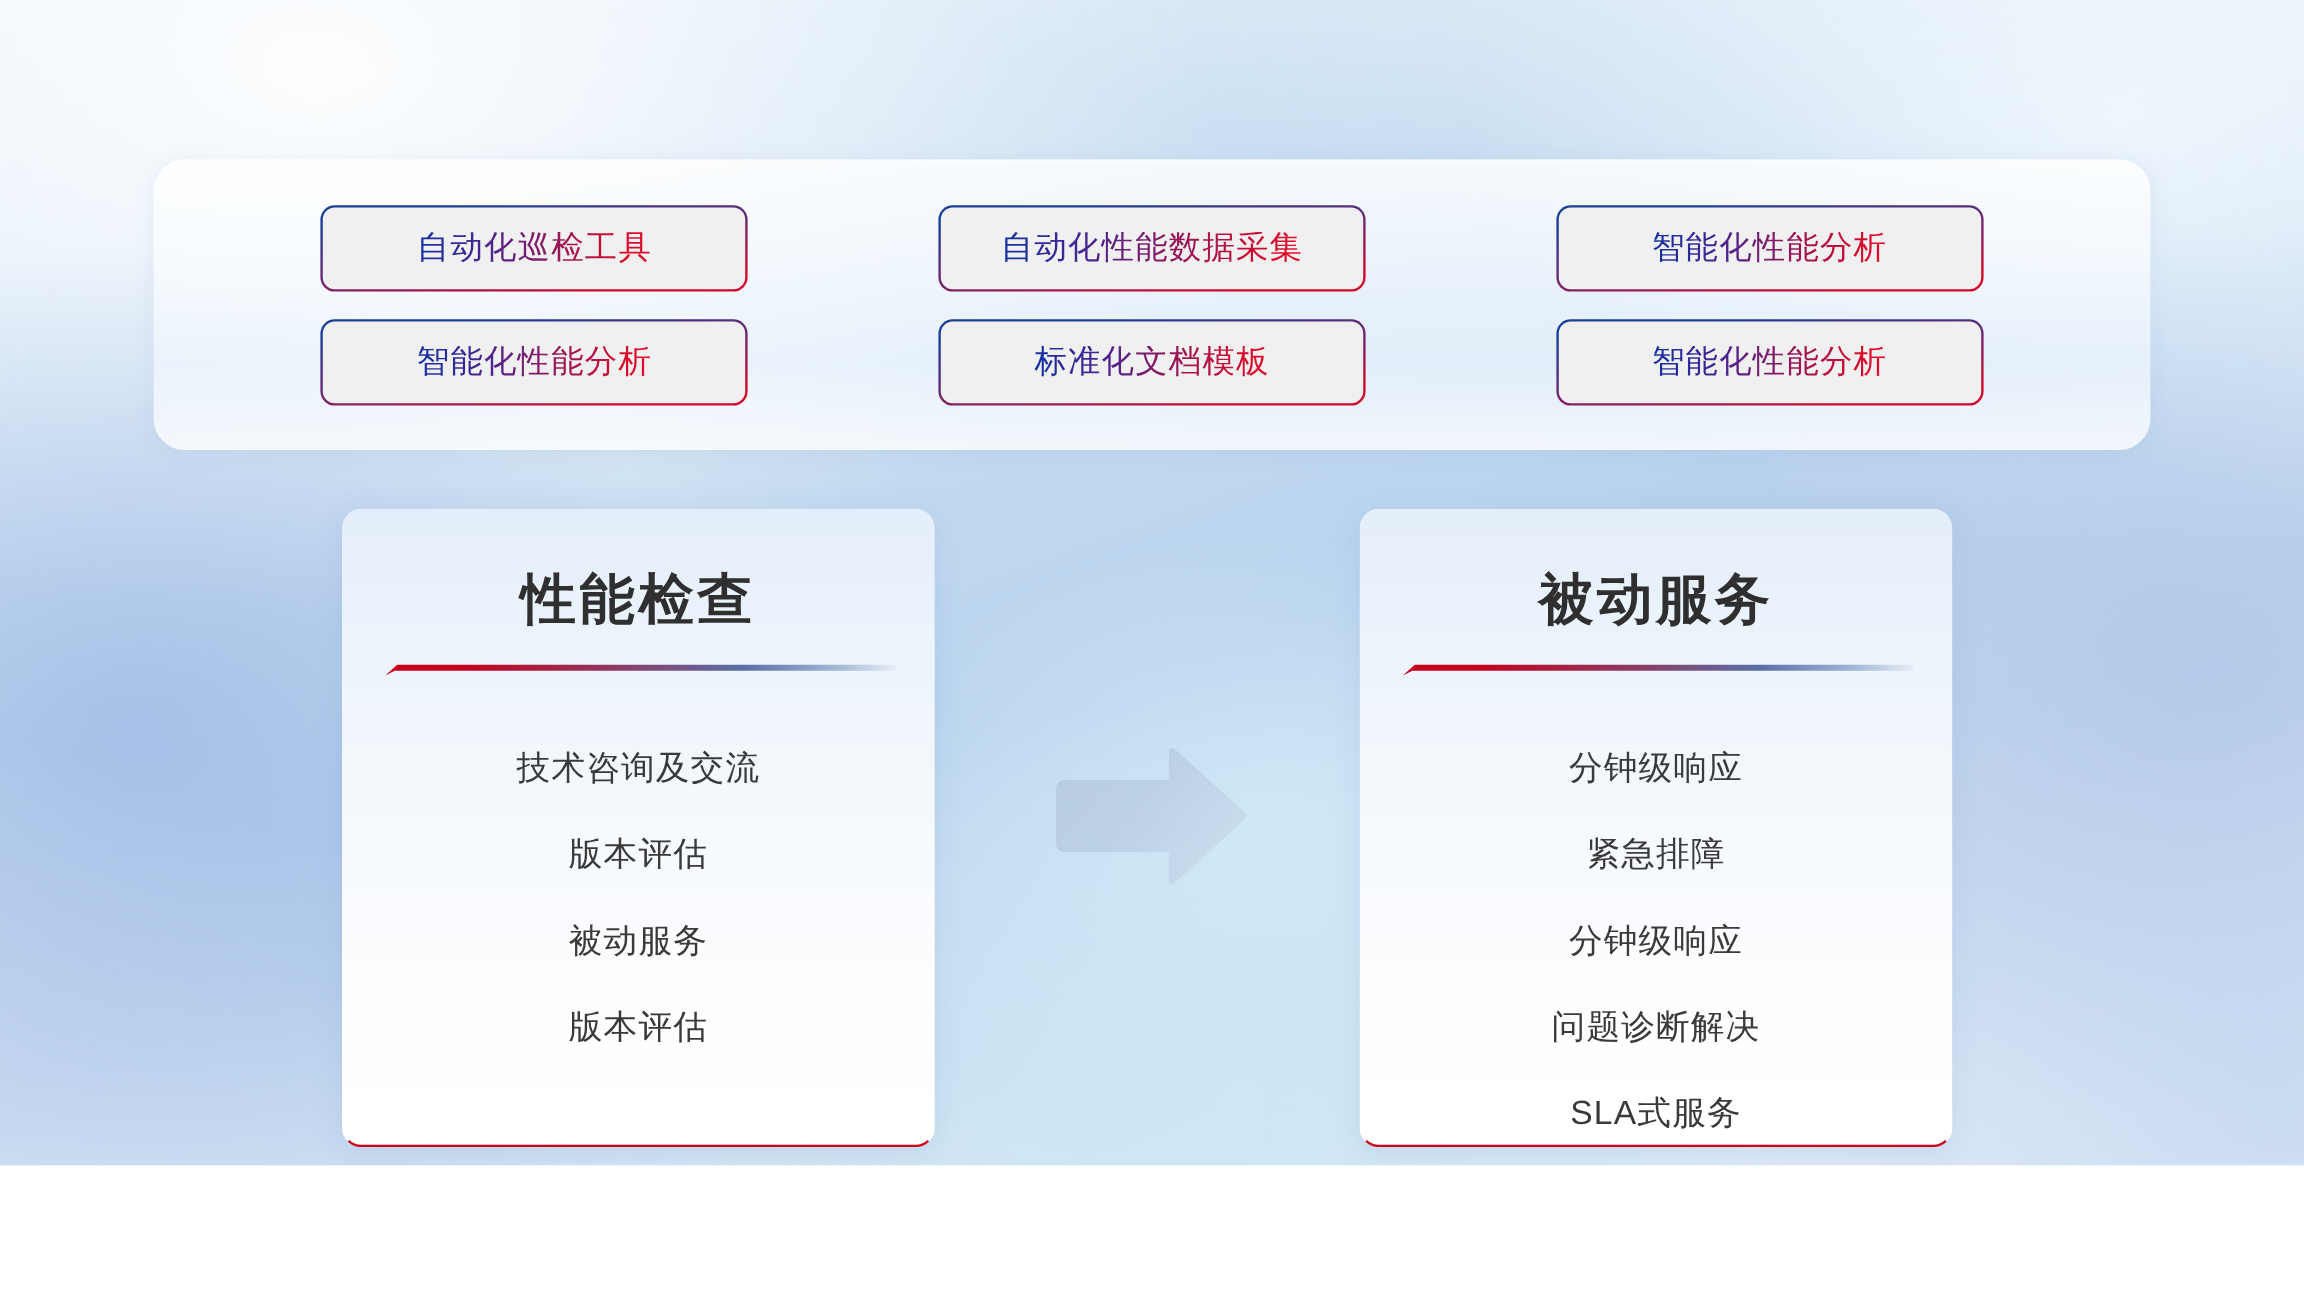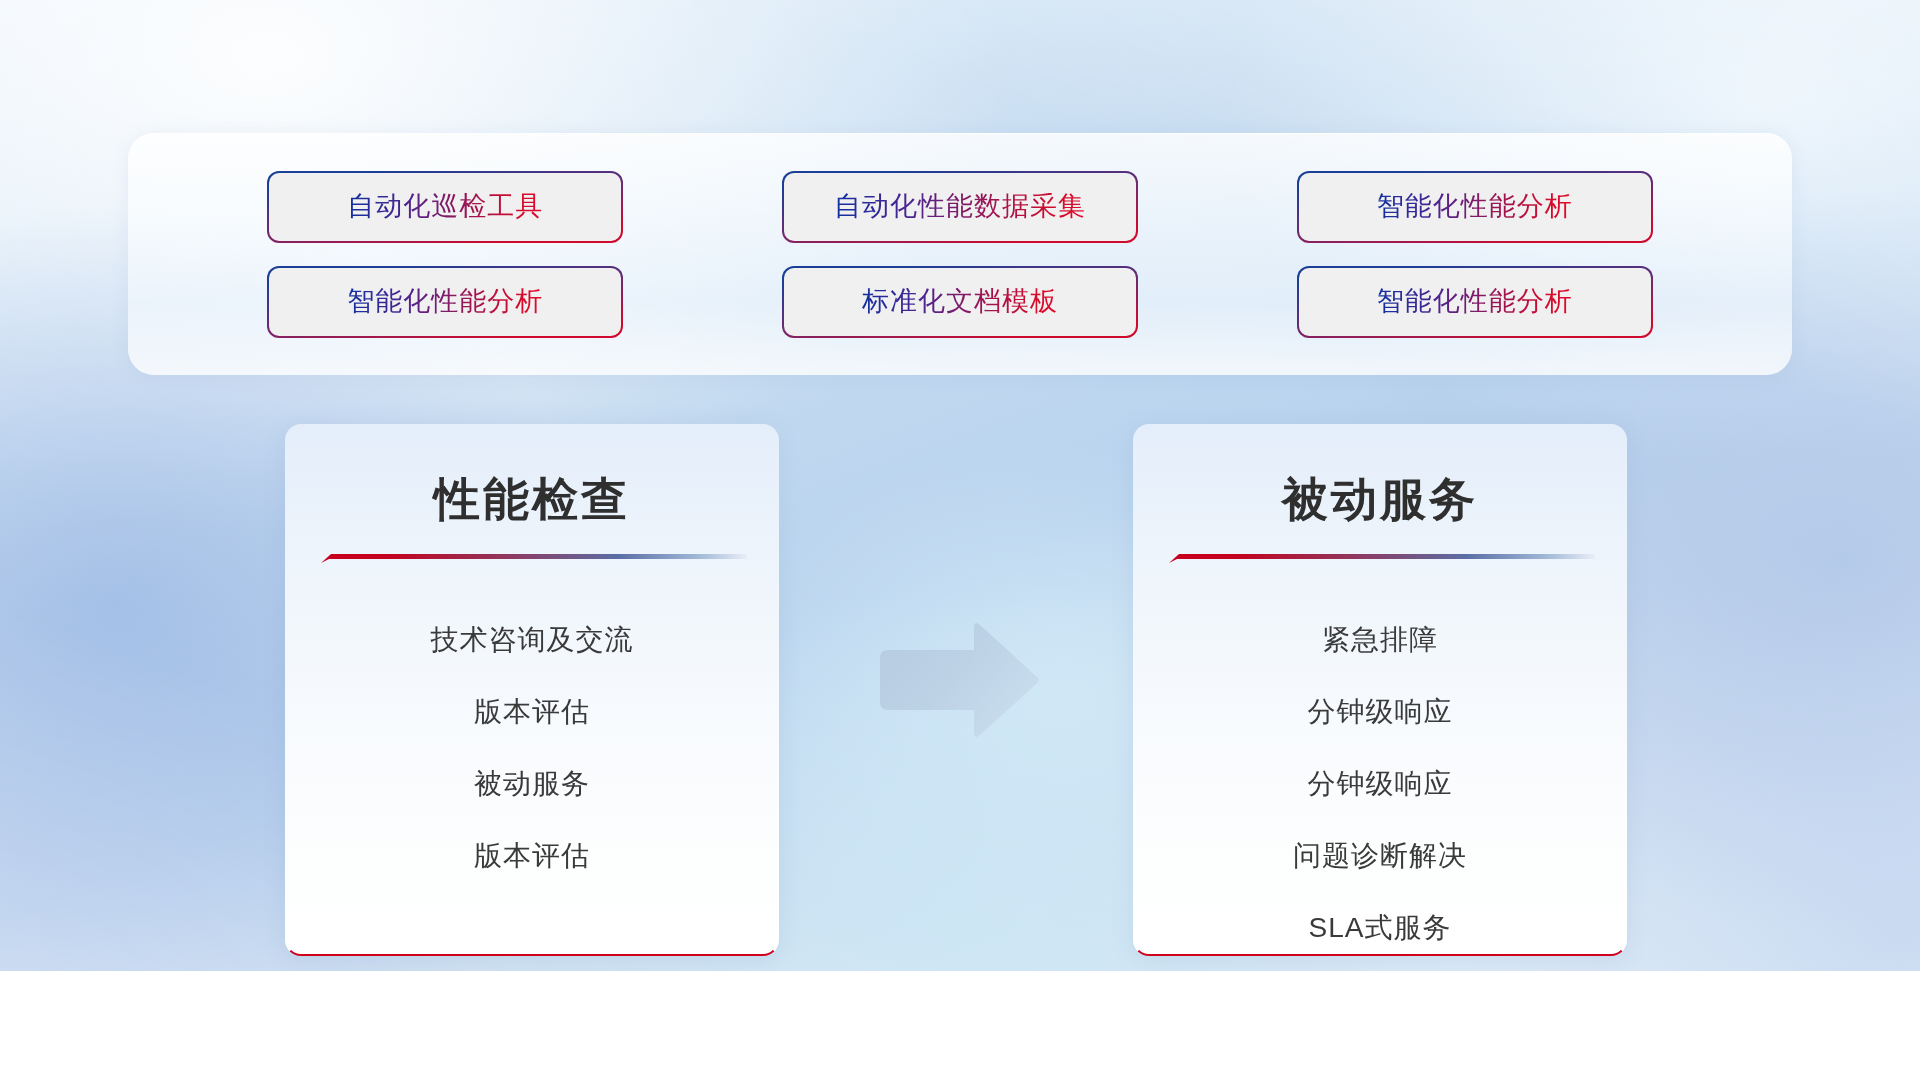--- a/index.html
+++ b/index.html
@@ -318,21 +318,21 @@
             <stop offset="70%" stop-color="#5a6fa6"></stop>
             <stop offset="88%" stop-color="#9fb6d6"></stop>
             <stop offset="100%" stop-color="#e8eef6"></stop>
           </linearGradient>
         </defs>
         <polygon points="0,11 10,2 426,2 426,7 8,7" fill="url(#divGradB)"></polygon>
       </svg>
     </div>
 
     <div class="card-list">
+      <div class="card-list-item">分钟级响应</div>
       <div class="card-list-item">紧急排障</div>
-      <div class="card-list-item">分钟级响应</div>
       <div class="card-list-item">分钟级响应</div>
       <div class="card-list-item">问题诊断解决</div>
       <div class="card-list-item">SLA式服务</div>
     </div>
   </div>
 
 </div>
 
 </body></html>

